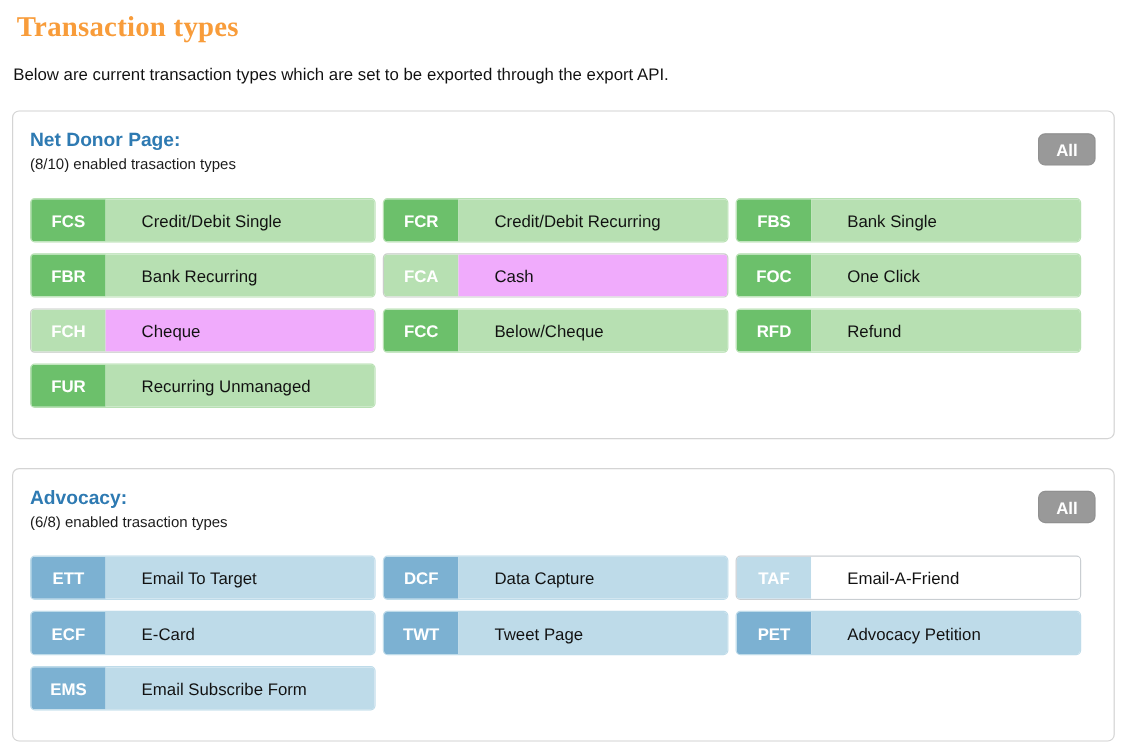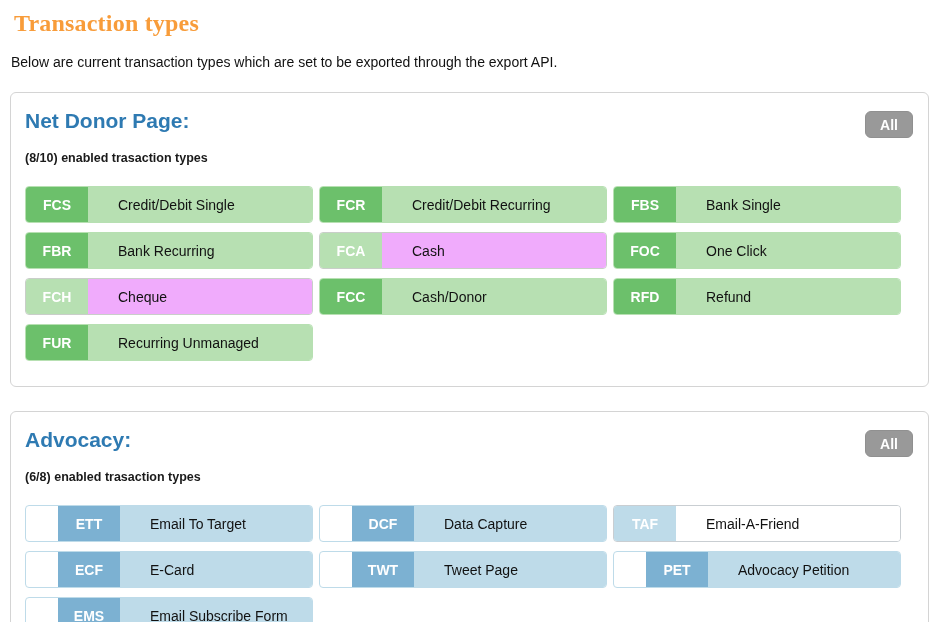--- a/index.html
+++ b/index.html
@@ -39,30 +39,30 @@
     margin-bottom: 24px;
     background: #ffffff;
   }
   .panel-header {
     display: flex;
     justify-content: space-between;
     align-items: flex-start;
   }
   .section-title {
     color: var(--header-blue, #2e7ab2);
-    font-size: 21px;
+    font-size: 16px;
     font-weight: bold;
     margin: 1px 0 0 0;
     line-height: 1.2;
   }
   .section-subtitle {
     font-size: 12.5px;
-    font-weight: bold;
+    font-weight: normal;
     color: #1a1a1a;
-    margin: 18px 0 0 0;
+    margin: 3px 0 0 0;
   }
   .all-button {
     background: var(--all-gray, #999999);
     border: 1px solid #909090;
     color: #ffffff;
     font-family: "Liberation Sans", sans-serif;
     font-weight: bold;
     font-size: 14px;
     border-radius: 6px;
     padding: 0 14px;
@@ -107,21 +107,21 @@
   
   .tile.green.enabled { border-color: var(--green-light, #b7e0b2); }
   .tile.green.enabled .tile-code { background: var(--green, #6cc06b); }
   .tile.green.enabled .tile-label { background: var(--green-light, #b7e0b2); }
   
   .tile.green.disabled { border-color: #c9cec9; background: #ffffff; }
   .tile.green.disabled .tile-code { background: var(--green-light, #b7e0b2); }
   .tile.green.disabled .tile-label { background: #f0abfc; }
   
   .tile.blue.enabled { border-color: var(--blue-light, #bedbe9); }
-  .tile.blue.enabled .tile-code { background: var(--blue, #7cb1d2); margin-left: 32px; }
+  .tile.blue.enabled .tile-code { background: var(--blue, #7cb1d2); }
   .tile.blue.enabled .tile-label { background: var(--blue-light, #bedbe9); }
   
   .tile.blue.disabled { border-color: #c9ced2; background: #ffffff; }
   .tile.blue.disabled .tile-code { background: var(--blue-light, #bedbe9); }
   .tile.blue.disabled .tile-label { background: #ffffff; }
 </style>
 </head>
 <body>
 
 <div class="page">
@@ -167,21 +167,21 @@
     <span class="tile-label">One Click</span>
   </div>
 
   <div class="tile green disabled">
     <span class="tile-code">FCH</span>
     <span class="tile-label">Cheque</span>
   </div>
 
   <div class="tile green enabled">
     <span class="tile-code">FCC</span>
-    <span class="tile-label">Cash/Donor</span>
+    <span class="tile-label">Below/Cheque</span>
   </div>
 
   <div class="tile green enabled">
     <span class="tile-code">RFD</span>
     <span class="tile-label">Refund</span>
   </div>
 
   <div class="tile green enabled">
     <span class="tile-code">FUR</span>
     <span class="tile-label">Recurring Unmanaged</span>

